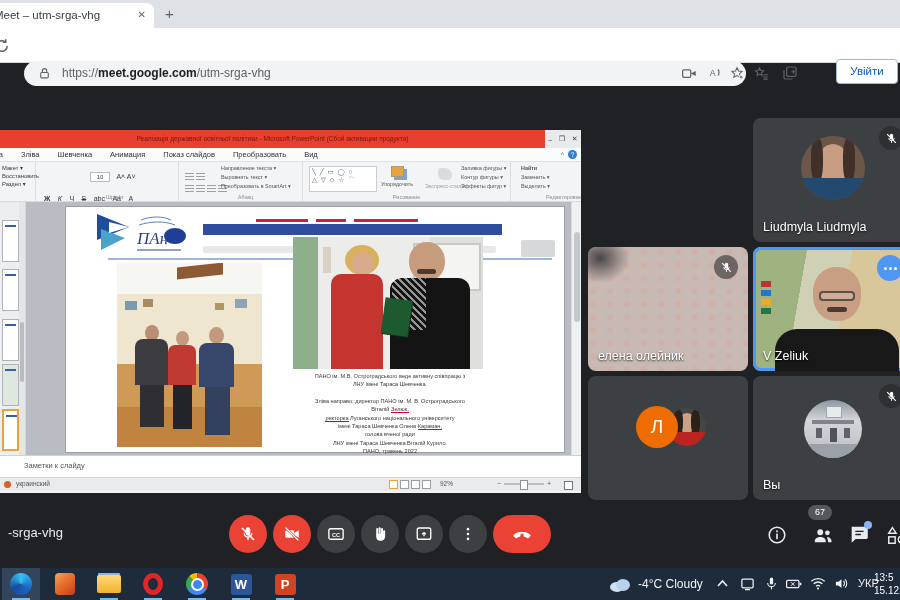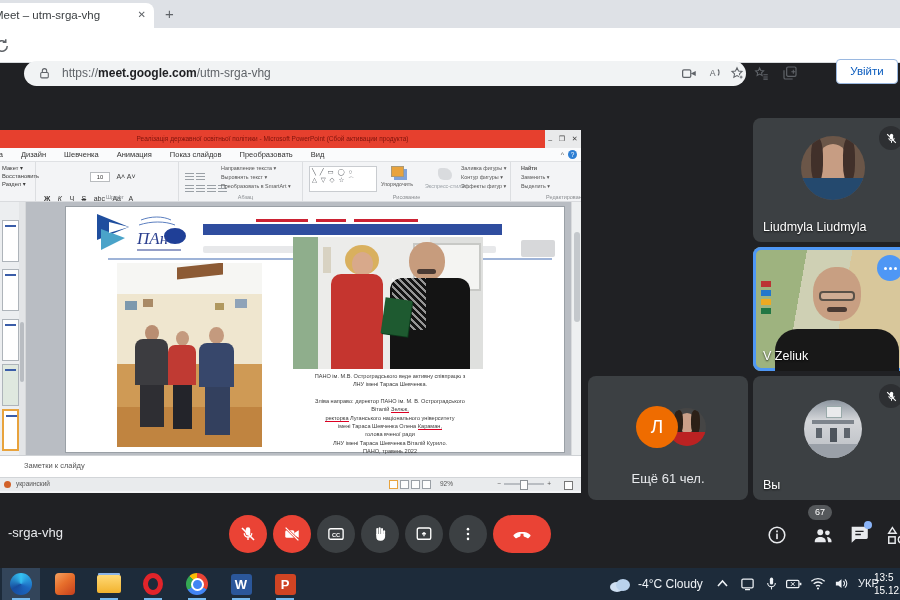--- a/index.html
+++ b/index.html
@@ -147,21 +147,21 @@
     <div class="abs ppt-title-red">
       <span>Реалізація державної освітньої політики - Microsoft PowerPoint (Сбой активации продукта)</span>
     </div>
     <div class="abs ppt-win">
       <span>–</span>
       <span>❐</span>
       <span>✕</span>
     </div>
     <div class="abs ppt-tabs">
       <span class="ptab first">Вставка</span>
-      <span class="ptab">Дизайн</span>
+      <span class="ptab">Зліва</span>
       <span class="ptab">Шевченка</span>
       <span class="ptab">Анимация</span>
       <span class="ptab">Показ слайдов</span>
       <span class="ptab">Преобразовать</span>
       <span class="ptab">Вид</span>
     </div>
     <div class="ptabs-right">
       <span>^</span>
       <span class="phelp">?</span>
     </div>
@@ -345,20 +345,32 @@
       <svg width="13" height="13" viewBox="0 0 24 24">
           <path d="M12 14a3 3 0 0 0 3-3V6a3 3 0 0 0-6 0v5a3 3 0 0 0 3 3z" fill="#fff"></path>
           <path d="M17 11a5 5 0 0 1-10 0" fill="none" stroke="#fff" stroke-width="1.8"></path>
           <path d="M12 16v4" stroke="#fff" stroke-width="1.8"></path>
           <path d="M4 4l16 16" stroke="#fff" stroke-width="2"></path>
         </svg>
     </div>
     <div class="tname">Liudmyla Liudmyla</div>
   </div>
 
+  <div class="tile" style="left:588px;top:247px;background:radial-gradient(circle at 30% 40%,rgba(214,164,154,.4) 2px,transparent 4px),radial-gradient(circle at 70% 60%,rgba(180,190,200,.35) 2px,transparent 4px),#c8b9b2;background-size:17px 13px,23px 19px,auto;">
+    <div class="abs" style="left:-18px;top:-14px;width:60px;height:50px;border-radius:50%;background:radial-gradient(rgba(40,40,45,.8),rgba(40,40,45,0) 70%)"></div>
+    <div class="micchip">
+      <svg width="13" height="13" viewBox="0 0 24 24">
+          <path d="M12 14a3 3 0 0 0 3-3V6a3 3 0 0 0-6 0v5a3 3 0 0 0 3 3z" fill="#fff"></path>
+          <path d="M17 11a5 5 0 0 1-10 0" fill="none" stroke="#fff" stroke-width="1.8"></path>
+          <path d="M12 16v4" stroke="#fff" stroke-width="1.8"></path>
+          <path d="M4 4l16 16" stroke="#fff" stroke-width="2"></path>
+        </svg>
+    </div>
+    <div class="tname">елена олейник</div>
+  </div>
 
   <div class="tile speaking" style="left:753px;top:247px;background:linear-gradient(100deg,#9eb37f 0 30%,#cfd0b4 30% 55%,#d8c79b 55%)">
     <div class="abs" style="left:8px;top:34px;width:10px;height:6px;background:#b33"></div>
     <div class="abs" style="left:8px;top:43px;width:10px;height:6px;background:#27c"></div>
     <div class="abs" style="left:8px;top:52px;width:10px;height:6px;background:#ea2"></div>
     <div class="abs" style="left:8px;top:61px;width:10px;height:6px;background:#274"></div>
     <div class="abs" style="left:60px;top:20px;width:48px;height:54px;border-radius:46%;background:#c89f82"></div>
     <div class="abs" style="left:66px;top:44px;width:36px;height:10px;border:2px solid #5a5148;border-radius:4px;background:rgba(255,255,255,.15);box-sizing:border-box"></div>
     <div class="abs" style="left:74px;top:60px;width:20px;height:5px;border-radius:3px;background:#4a3a33"></div>
     <div class="abs" style="left:22px;top:82px;width:124px;height:42px;border-radius:22px 22px 0 0;background:#181818"></div>
@@ -373,21 +385,20 @@
   <div class="tile" style="left:588px;top:376px;">
     <div class="av" style="left:48px;top:30px;width:42px;height:42px;background:#ef6c00;z-index:1">
       <div style="width:100%;text-align:center;line-height:42px;font-size:19px;color:#fff">Л</div>
     </div>
     <div class="av" style="left:80px;top:32px;width:38px;height:38px;background:#454545">
       <div class="abs" style="left:10px;top:5px;width:18px;height:20px;border-radius:50%;background:#caa089"></div>
       <div class="abs" style="left:6px;top:2px;width:9px;height:24px;border-radius:40%;background:#2c2017"></div>
       <div class="abs" style="left:23px;top:2px;width:9px;height:24px;border-radius:40%;background:#2c2017"></div>
       <div class="abs" style="left:0;top:24px;width:38px;height:14px;background:#b22"></div>
     </div>
-    <div style="position:absolute;left:0;bottom:14px;width:100%;text-align:center;font-size:13px;color:#e8eaed">Ещё 61 чел.</div>
   </div>
 
   <div class="tile" style="left:753px;top:376px;">
     <div class="av" style="left:51px;top:24px;width:58px;height:58px;background:linear-gradient(#8d96a0,#d4d6d9 35%,#b8bcc2)">
       <div class="abs" style="left:22px;top:6px;width:14px;height:10px;background:#e9eaec;border:1px solid #9aa"></div>
       <div class="abs" style="left:8px;top:20px;width:42px;height:4px;background:#7d848c"></div>
       <div class="abs" style="left:12px;top:28px;width:6px;height:10px;background:#5d646c"></div>
       <div class="abs" style="left:26px;top:28px;width:7px;height:14px;background:#4d545c"></div>
       <div class="abs" style="left:40px;top:28px;width:6px;height:10px;background:#5d646c"></div>
       <div class="abs" style="left:0;top:44px;width:58px;height:14px;background:#9aa0a8"></div>

